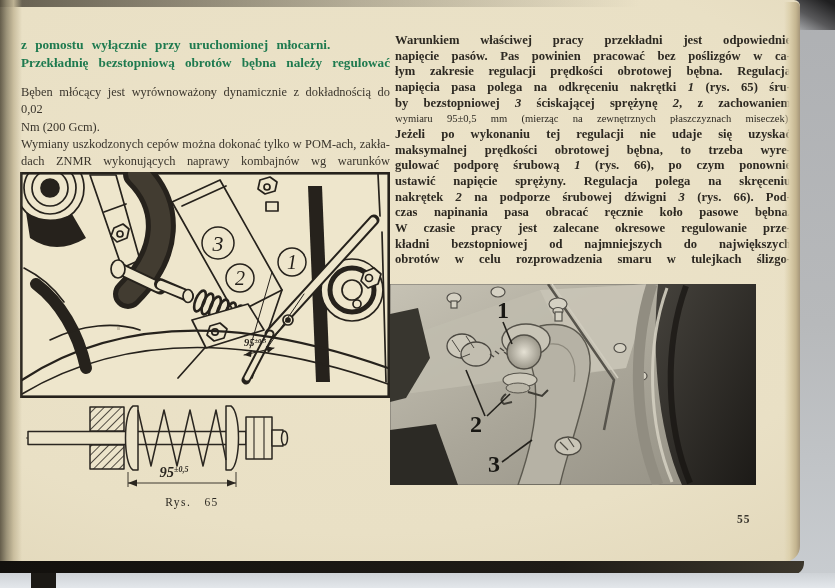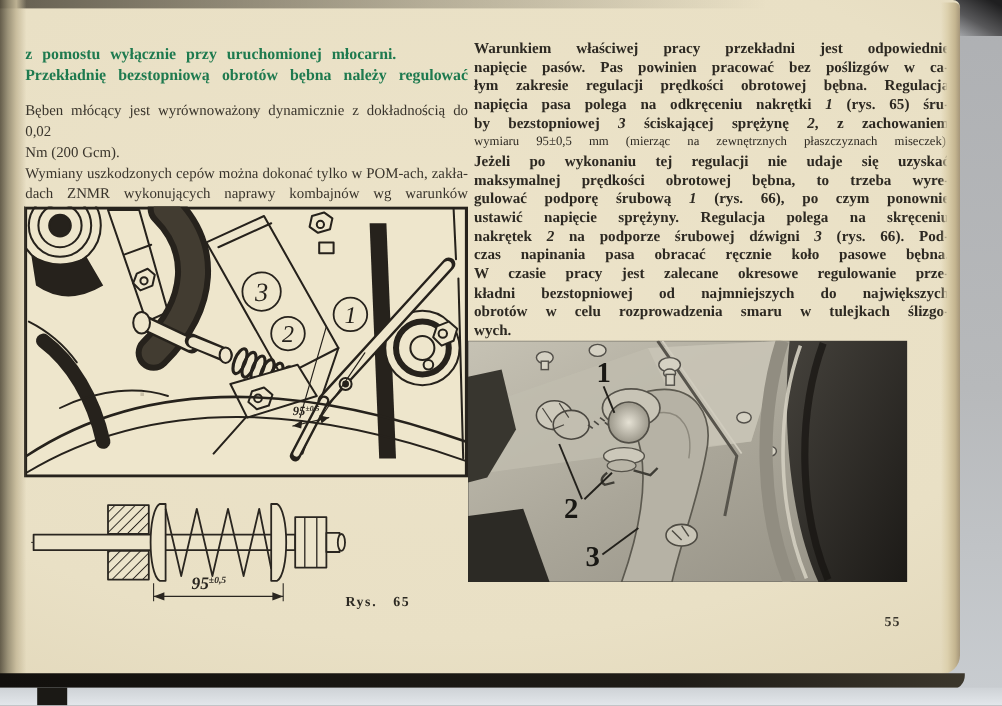--- a/index.html
+++ b/index.html
@@ -34,23 +34,23 @@
   .body-left{position:absolute;left:21px;top:84px;width:369px;
     font-size:12.4px;line-height:17.3px;color:#3a352c;}
   .body-right{position:absolute;left:395px;top:33px;width:396px;
     font-weight:bold;font-size:12.6px;line-height:15.65px;color:#2d2922;}
   .tline{text-align:justify;text-align-last:justify;}
   .tline.last{text-align-last:left;}
   .tline.small{font-size:10.6px;font-weight:normal;}
   .tline i{font-style:italic;}
 
   .fig65{position:absolute;left:20px;top:172px;width:370px;height:226px;}
-  .spring-drawing{position:absolute;left:24px;top:416px;width:285px;height:88px;text-decoration:underline;}
-  .caption{font-weight:bold;font-size:11.5px;letter-spacing:1.4px;word-spacing:9px;
-    color:#2d2a23;text-align:right;}
+  .spring-drawing{position:absolute;left:24px;top:402px;width:285px;height:88px;text-decoration:underline;}
+  .caption{font-weight:normal;font-size:11.5px;letter-spacing:1.4px;word-spacing:9px;
+    color:#2d2a23;text-align:center;}
   .cap65{position:absolute;left:42px;top:496px;width:300px;}
   .fig66{position:absolute;left:390px;top:284px;width:366px;height:201px;}
   .cap66{position:absolute;left:390px;top:492px;width:366px;}
   .pagenum{position:absolute;left:737px;top:513px;font-size:11.5px;letter-spacing:1px;color:#3c382f;font-weight:bold;}
   .specks{position:absolute;left:0;top:0;width:1px;height:1px;background:transparent;
     box-shadow:210px 92px 0 1px rgba(90,80,60,.35), 628px 212px 0 1px rgba(90,80,60,.3),
                118px 328px 0 1px rgba(90,80,60,.25), 700px 70px 0 1px rgba(90,80,60,.25);}
 </style>
 </head>
 <body>
@@ -83,21 +83,20 @@
         <div class="tline small"><span>wymiaru 95±0,5 mm (mierząc na zewnętrznych płaszczyznach miseczek).</span></div>
         <div class="tline"><span>Jeżeli po wykonaniu tej regulacji nie udaje się uzyskać</span></div>
         <div class="tline"><span>maksymalnej prędkości obrotowej bębna, to trzeba wyre-</span></div>
         <div class="tline"><span>gulować podporę śrubową </span><i>1</i><span> (rys. 66), po czym ponownie</span></div>
         <div class="tline"><span>ustawić napięcie sprężyny. Regulacja polega na skręceniu</span></div>
         <div class="tline"><span>nakrętek </span><i>2</i><span> na podporze śrubowej dźwigni </span><i>3</i><span> (rys. 66). Pod-</span></div>
         <div class="tline"><span>czas napinania pasa obracać ręcznie koło pasowe bębna.</span></div>
         <div class="tline"><span>W czasie pracy jest zalecane okresowe regulowanie prze-</span></div>
         <div class="tline"><span>kładni bezstopniowej od najmniejszych do największych</span></div>
         <div class="tline"><span>obrotów w celu rozprowadzenia smaru w tulejkach ślizgo-</span></div>
-        <div class="tline last"><span>wych.</span></div>
       </div>
 
     <div class="fig65">
       <svg width="370" height="226" viewBox="0 0 370 226">
         <rect x="1.3" y="1.3" width="367.4" height="223.4" fill="#eee6cc" stroke="#26221c" stroke-width="2.6"></rect>
         <g stroke="#26221c" fill="none" stroke-width="1.7" stroke-linecap="round" stroke-linejoin="round">
 
           <circle cx="30" cy="16" r="34"></circle>
             <circle cx="30" cy="16" r="26"></circle>
           <circle cx="30" cy="16" r="18"></circle>

